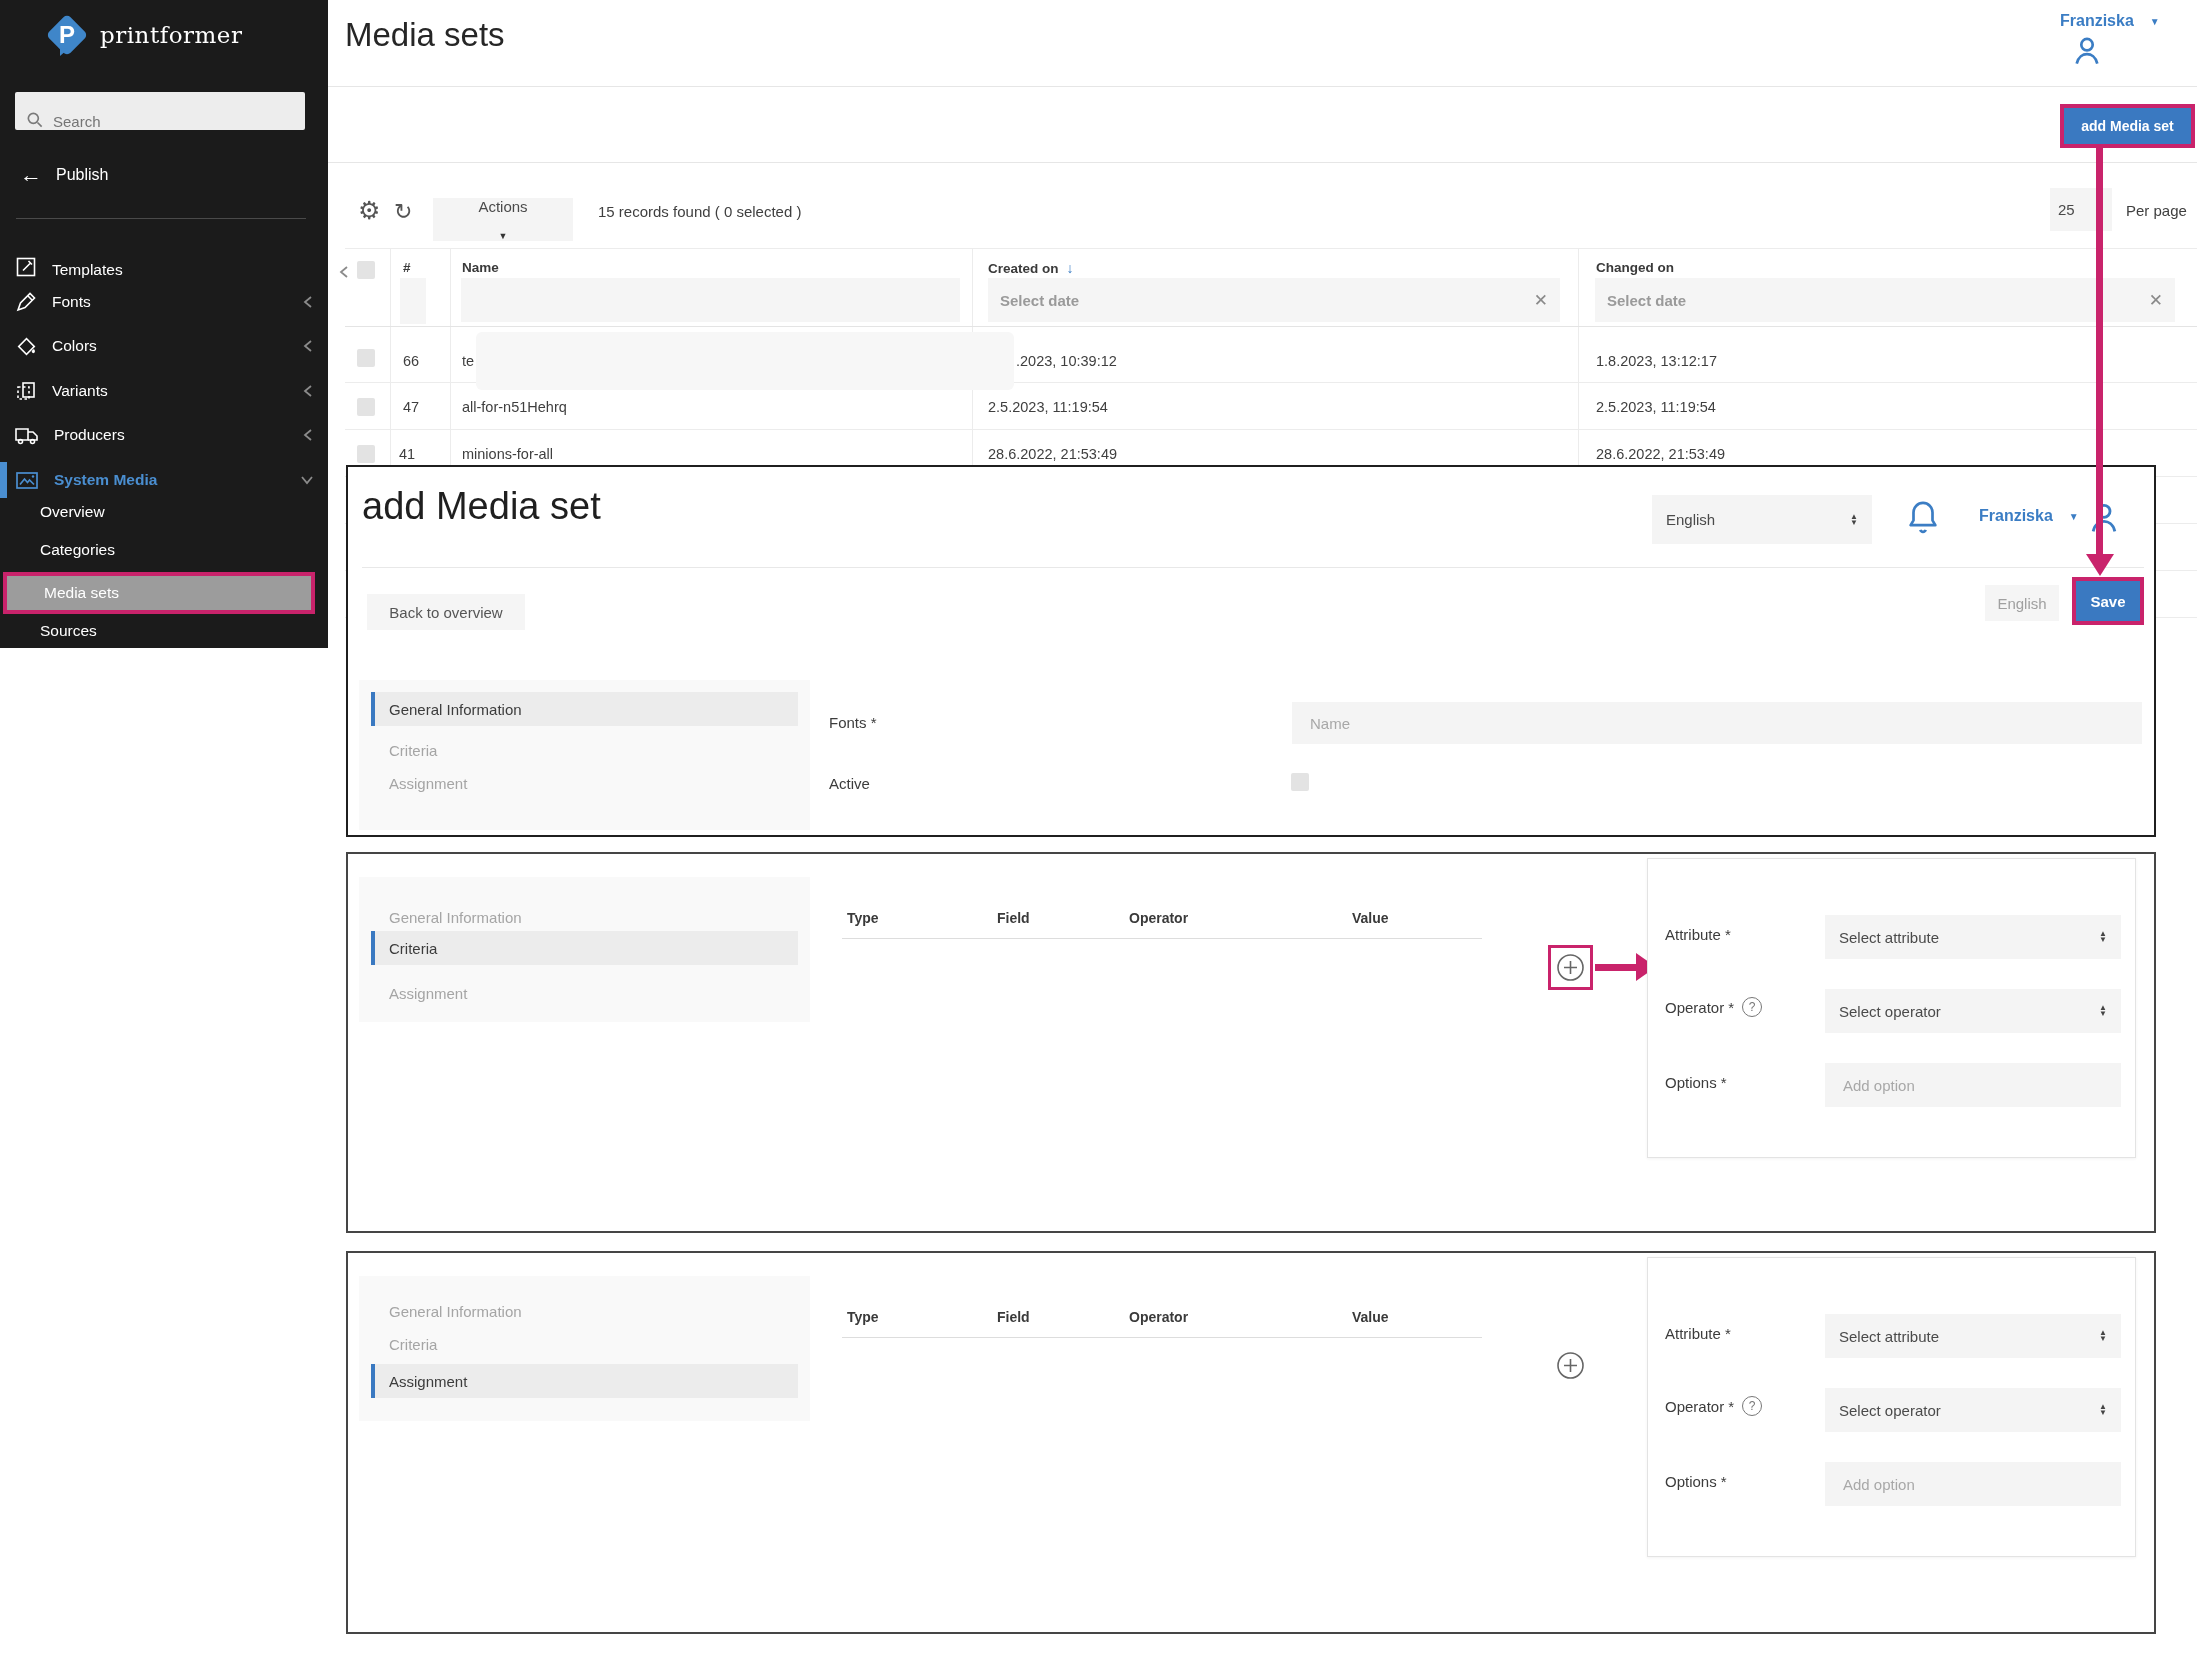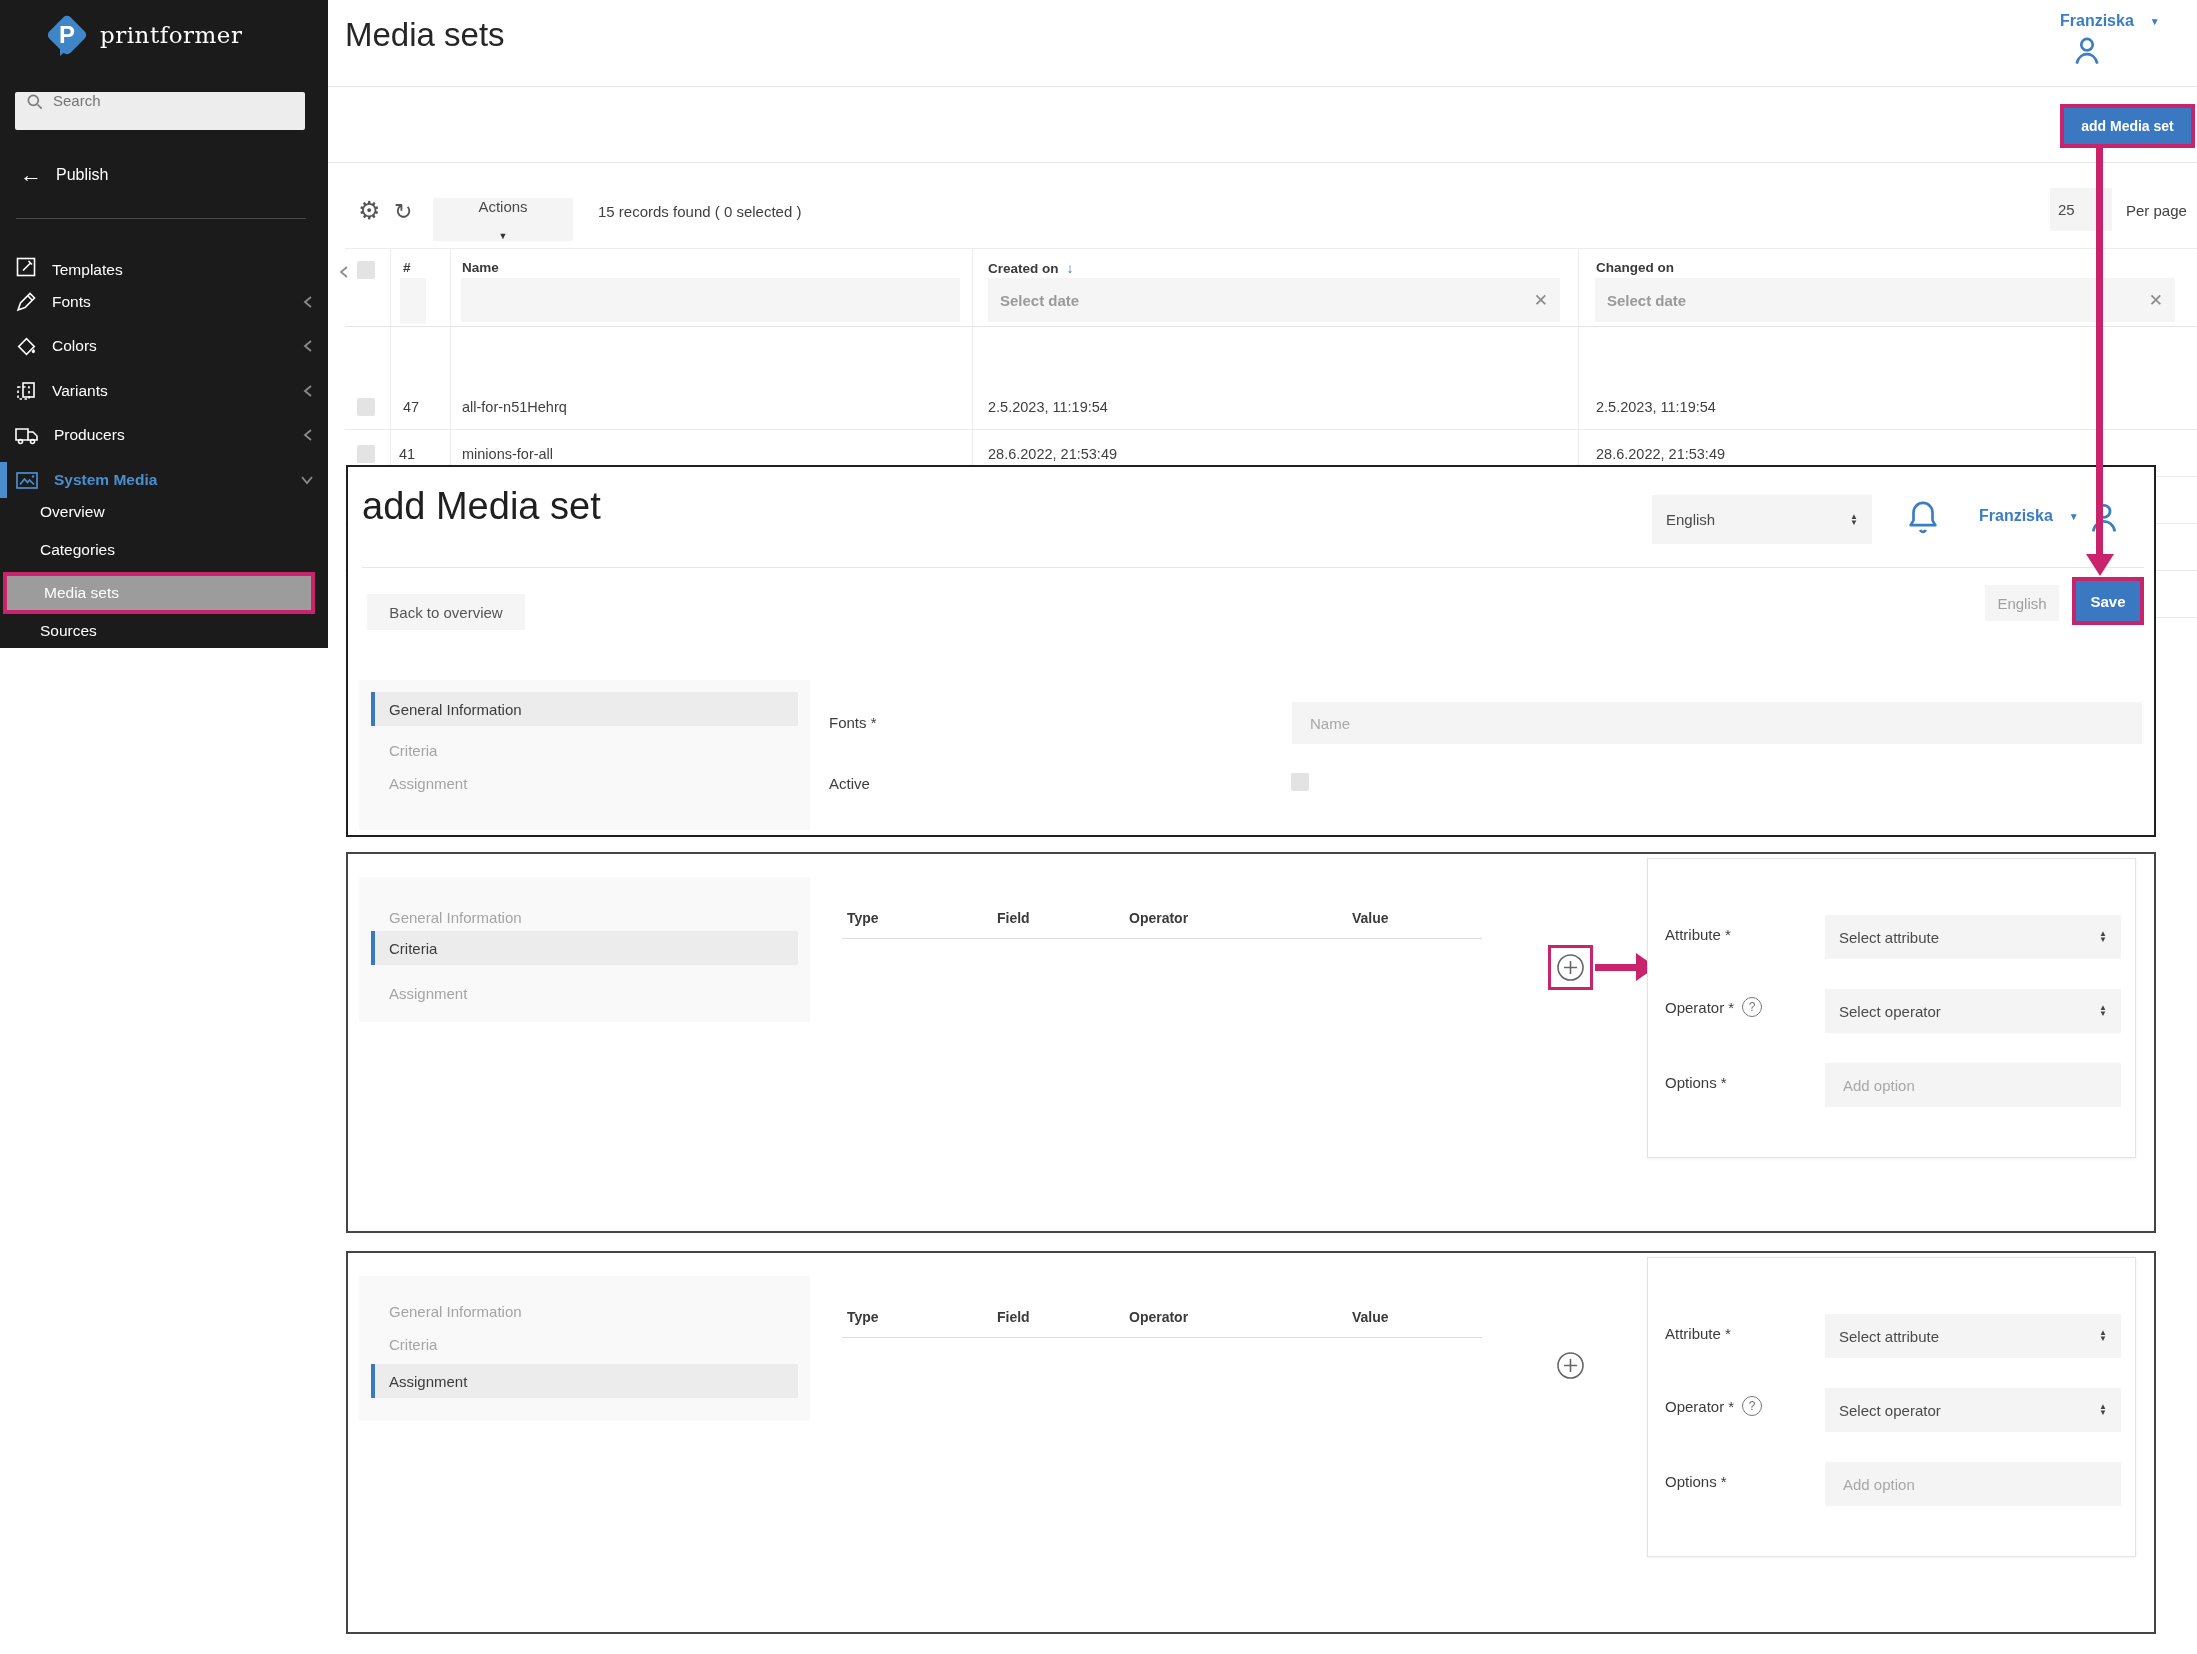--- a/index.html
+++ b/index.html
@@ -10,21 +10,21 @@
   body{background:#fff;}
   #root{position:relative;width:2197px;height:1654px;background:#fff;overflow:hidden;}
   .a{position:absolute;}
   .txt{color:var(--txt);font-size:15px;}
   svg{display:block;}
   
   .sidebar{left:0;top:0;width:328px;height:648px;background:var(--side);}
   .nav-row{display:flex;align-items:center;height:44px;padding:0 14px;color:#fff;}
   .nav-row .lbl{font-size:15.5px;margin-left:14px;flex:1;}
   .sub-lbl{color:#fff;font-size:15.5px;}
-  .search{display:flex;align-items:flex-start;background:#ededed;border-radius:2px;padding:0 10px;}
+  .search{display:flex;align-items:flex-end;background:#ededed;border-radius:2px;padding:0 10px;}
   .search input{border:0;background:transparent;outline:0;font-size:15px;color:#555;width:100%;margin-left:8px;}
   
   .btn-blue{display:flex;align-items:center;justify-content:center;background:var(--blue);color:#fff;font-size:14px;font-weight:bold;cursor:pointer;}
   .btn-gray{display:flex;align-items:center;justify-content:center;background:#f5f5f5;color:#555;font-size:15px;cursor:pointer;}
   .pinkbox{border:4px solid var(--pink);}
   .sel{display:flex;align-items:center;background:var(--gray-bg);padding:0 14px;cursor:pointer;}
   .sel .val{flex:1;font-size:15px;color:#4a4a4a;}
   .stepper{display:flex;flex-direction:column;align-items:center;color:#444;font-size:8px;line-height:6px;}
   .filter{display:flex;align-items:center;background:#f5f5f5;padding:0 12px;}
   .filter input{flex:1;border:0;background:transparent;outline:0;font-size:15px;color:#555;}
@@ -243,20 +243,29 @@
     <div class="a filter" style="left:643px;top:30px;width:572px;height:44px;">
       <input placeholder="Select date" style="">
       <span class="xicon">✕</span>
     </div>
     <div class="a filter" style="left:1250px;top:30px;width:580px;height:44px;">
       <input placeholder="Select date" style="">
       <span class="xicon">✕</span>
     </div>
     <div class="a" style="left:0;top:78px;width:1852px;height:1px;background:#e4e4e4;"></div>
 
+    <div class="a" style="left:0;top:78px;width:1852px;height:57px;border-bottom:1px solid var(--border);">
+      <div class="a cb" style="left:12px;top:23px;"></div>
+      <div class="a cell" style="left:58px;top:27px;">66</div>
+      <div class="a cell" style="left:117px;top:27px;">te</div>
+      <div class="a cell" style="left:671px;top:27px;">.2023, 10:39:12</div>
+      <div class="a cell" style="left:1251px;top:27px;">1.8.2023, 13:12:17</div>
+
+      <div class="a" style="left:131px;top:6px;width:538px;height:58px;background:#f7f7f7;border-radius:6px;"></div>
+    </div>
 
     <div class="a" style="left:0;top:135px;width:1852px;height:47px;border-bottom:1px solid var(--border);">
       <div class="a cb" style="left:12px;top:15px;"></div>
       <div class="a cell" style="left:58px;top:16px;">47</div>
       <div class="a cell" style="left:117px;top:16px;">all-for-n51Hehrq</div>
       <div class="a cell" style="left:643px;top:16px;">2.5.2023, 11:19:54</div>
       <div class="a cell" style="left:1251px;top:16px;">2.5.2023, 11:19:54</div>
     </div>
 
     <div class="a" style="left:0;top:182px;width:1852px;height:47px;border-bottom:1px solid var(--border);">

